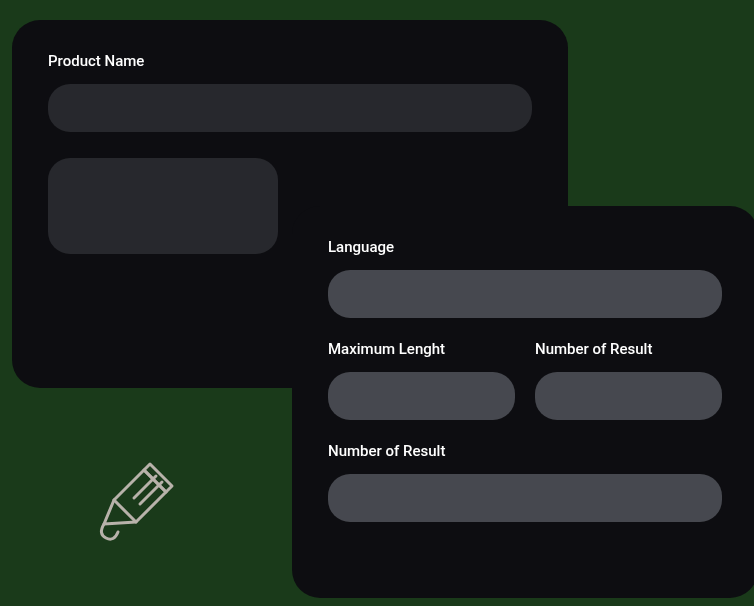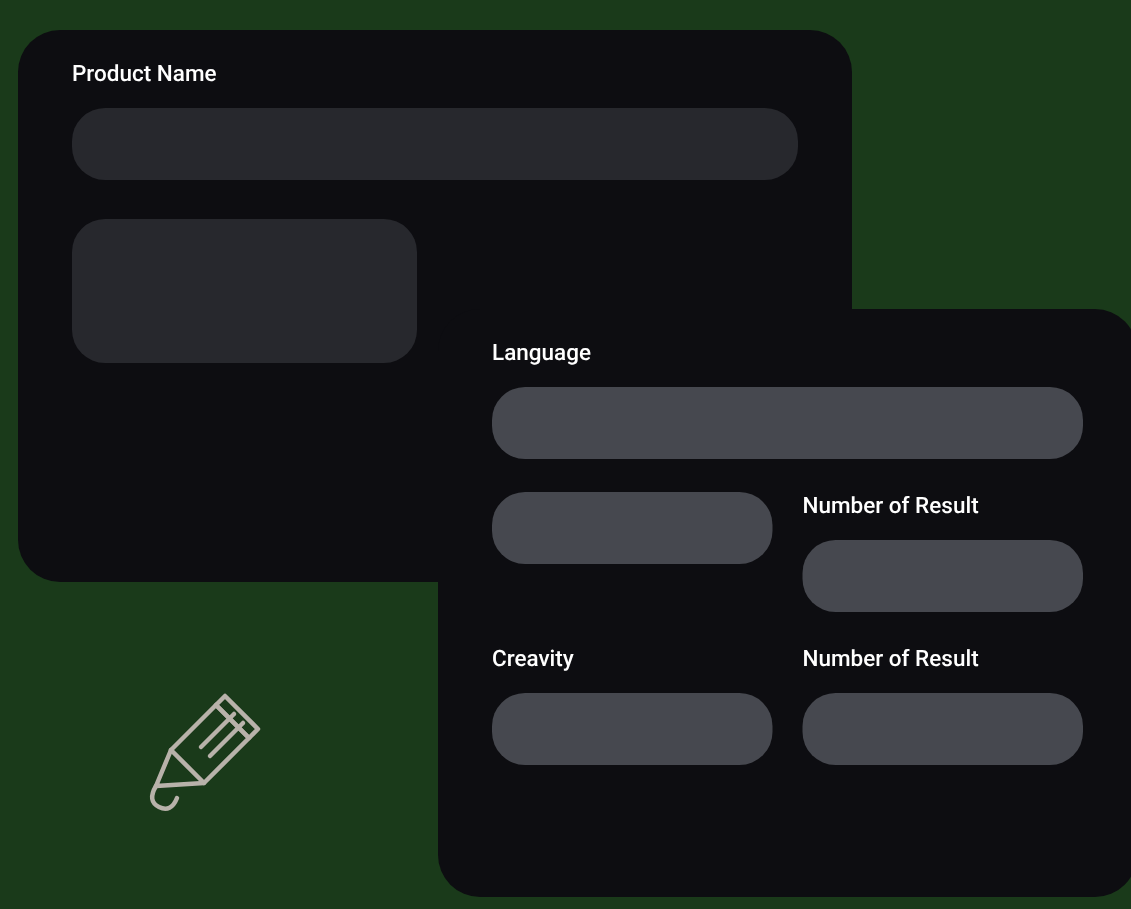--- a/index.html
+++ b/index.html
@@ -7,21 +7,21 @@
       width: 754px;
       height: 606px;
       background: #1a3a1a;
       font-family: -apple-system, BlinkMacSystemFont, "Segoe UI", Roboto, sans-serif;
       position: relative;
       overflow: hidden;
     }
     .card {
       background: #0d0d11;
       border-radius: 28px;
-      padding: 20px 36px;
+      padding: 32px 36px;
       position: absolute;
     }
     .card-top {
       top: 20px;
       left: 12px;
       width: 556px;
       height: 368px;
     }
     .card-bottom {
       top: 206px;
@@ -106,32 +106,29 @@
   </div>
 </div>
 
 <div class="card card-bottom">
   <div class="field-group-bottom">
     <label class="label">Language</label>
     <input class="input input-bottom" type="text" value="" style="">
   </div>
   <div class="row field-group-bottom">
     <div class="col">
+      <label class="label">Maximum Lenght</label>
       <input class="input input-bottom input-short" type="text" value="" style="">
     </div>
     <div class="col">
       <label class="label">Number of Result</label>
       <input class="input input-bottom input-short" type="text" value="" style="">
     </div>
   </div>
   <div class="row">
-    <div class="col">
-      <label class="label">Creavity</label>
-      <input class="input input-bottom input-short" type="text" value="" style="">
-    </div>
     <div class="col">
       <label class="label">Number of Result</label>
       <input class="input input-bottom input-short" type="text" value="" style="">
     </div>
   </div>
 </div>
 
 <div class="pencil-icon">
   <svg viewBox="0 0 100 100" fill="none" stroke="#b8b2aa" stroke-width="3" stroke-linecap="round" stroke-linejoin="round">
     <path d="M 52 18 L 74 40 L 44 70 L 22 48 Z"></path>

